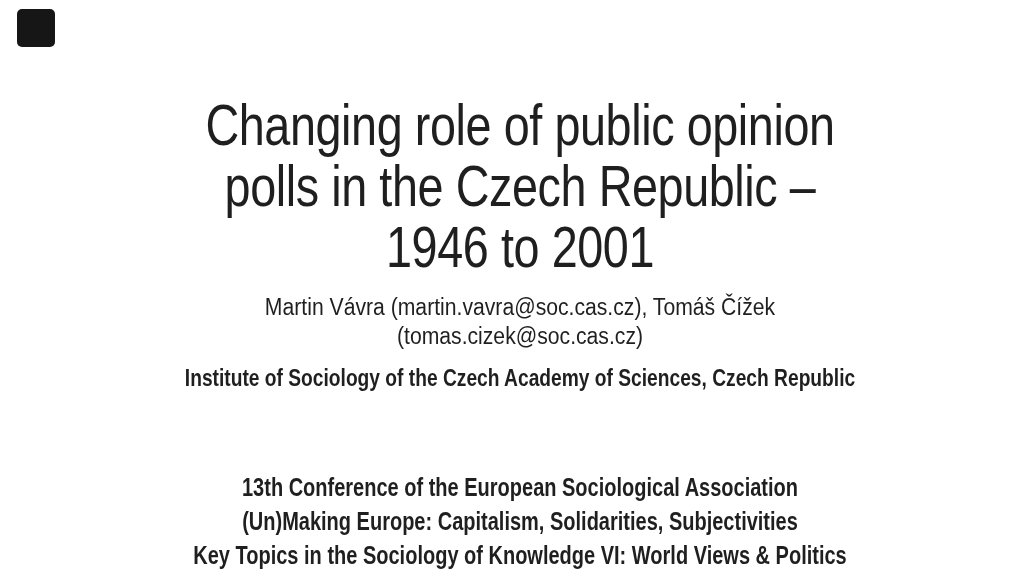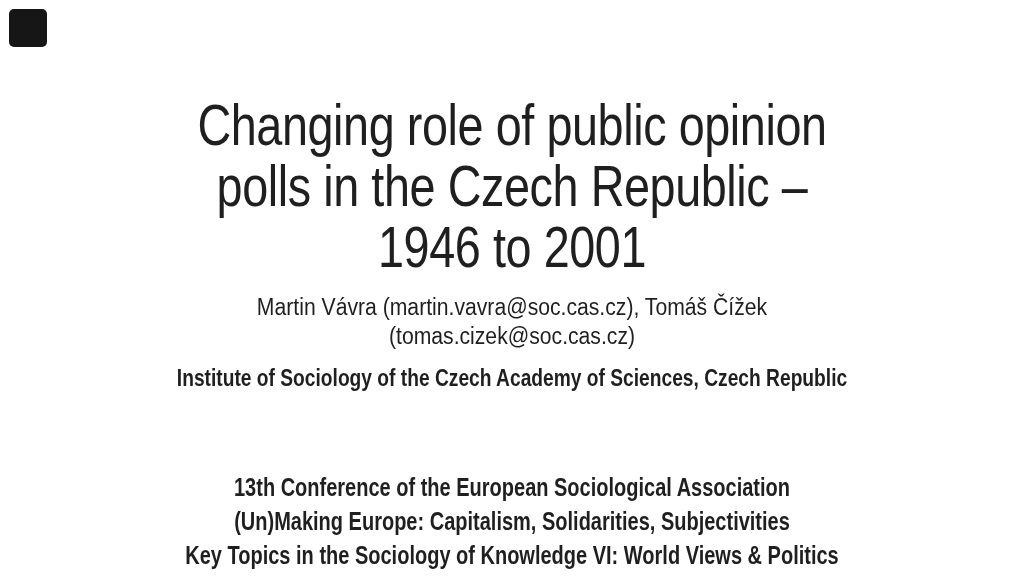--- a/index.html
+++ b/index.html
@@ -16,20 +16,21 @@
     font-family:"Liberation Sans", sans-serif;
     color:var(--text);
     overflow:hidden;
   }
   .slide{
     position:relative;
     width:878px;
     height:576px;
     background:var(--bg);
     overflow:hidden;
+    margin-left:8px;
   }
   .corner-mark{
     position:absolute;
     left:9px;
     top:9px;
     width:38px;
     height:38px;
     border-radius:5px;
     background:var(--mark);
   }

